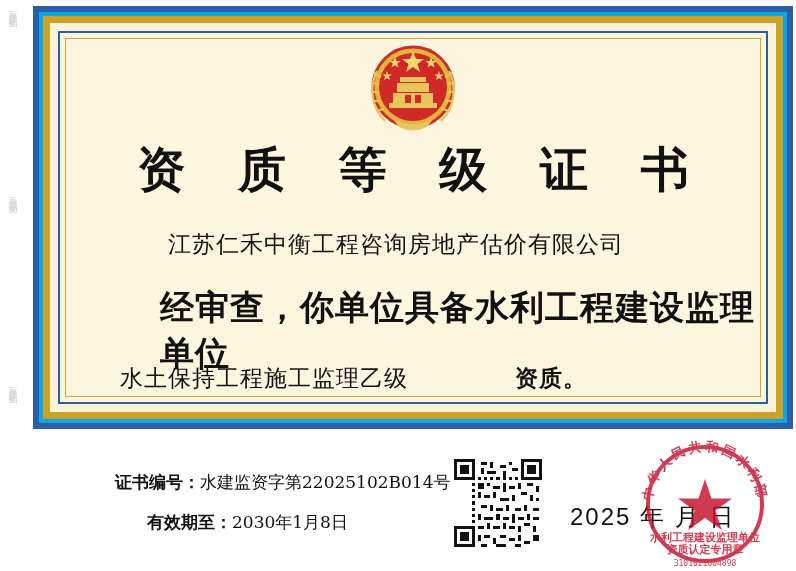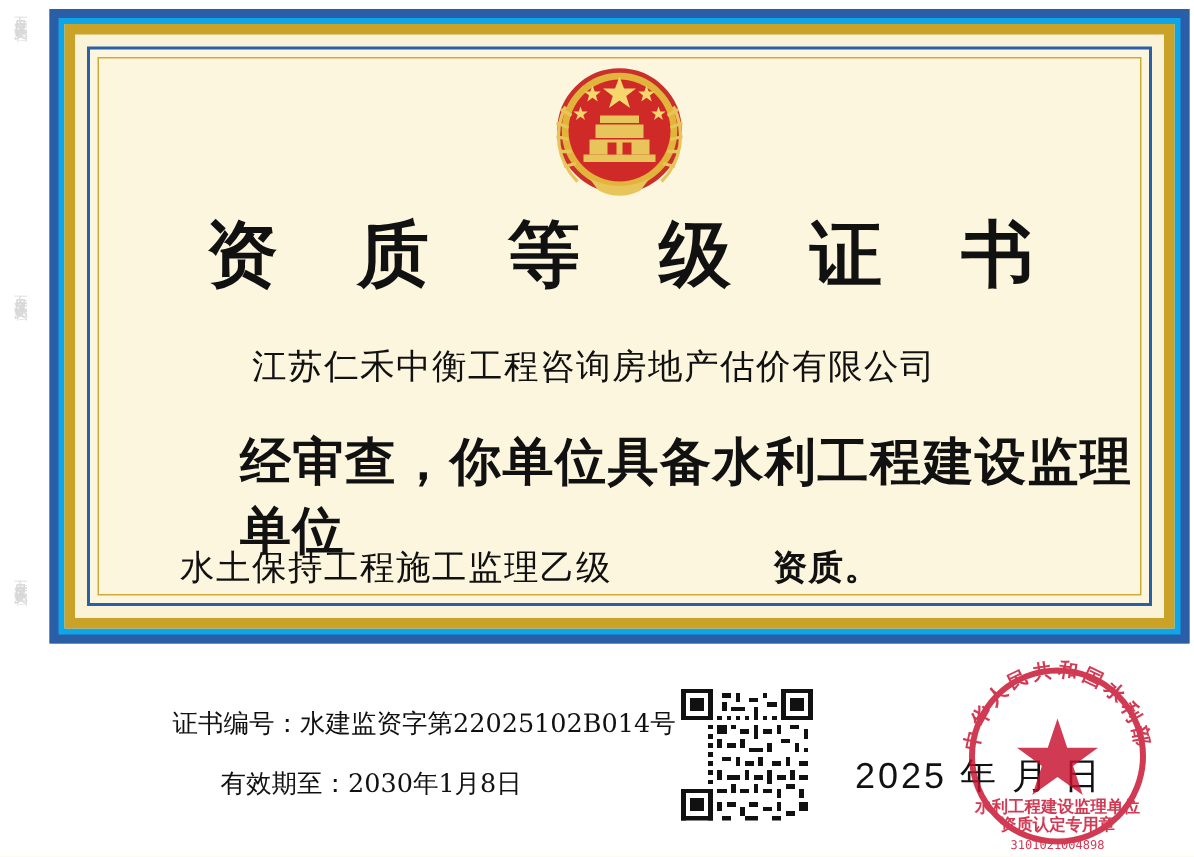--- a/index.html
+++ b/index.html
@@ -113,21 +113,21 @@
 
   .cert-no{
     top:438px;left:55px;
     font-size:17px;
   }
   .valid{
     top:478px;left:55px;
     font-size:17px;
     margin-left:32px;
   }
-  .cert-no b,.valid b{font-weight:normal;}
+  .cert-no b,.valid b{font-weight:bold;}
 
   .date{
     position:absolute;
     top:468px;left:510px;
     font-family:Liberation Sans, sans-serif;
     font-size:24px;
     letter-spacing:2px;
     color:#111;
   }
 

